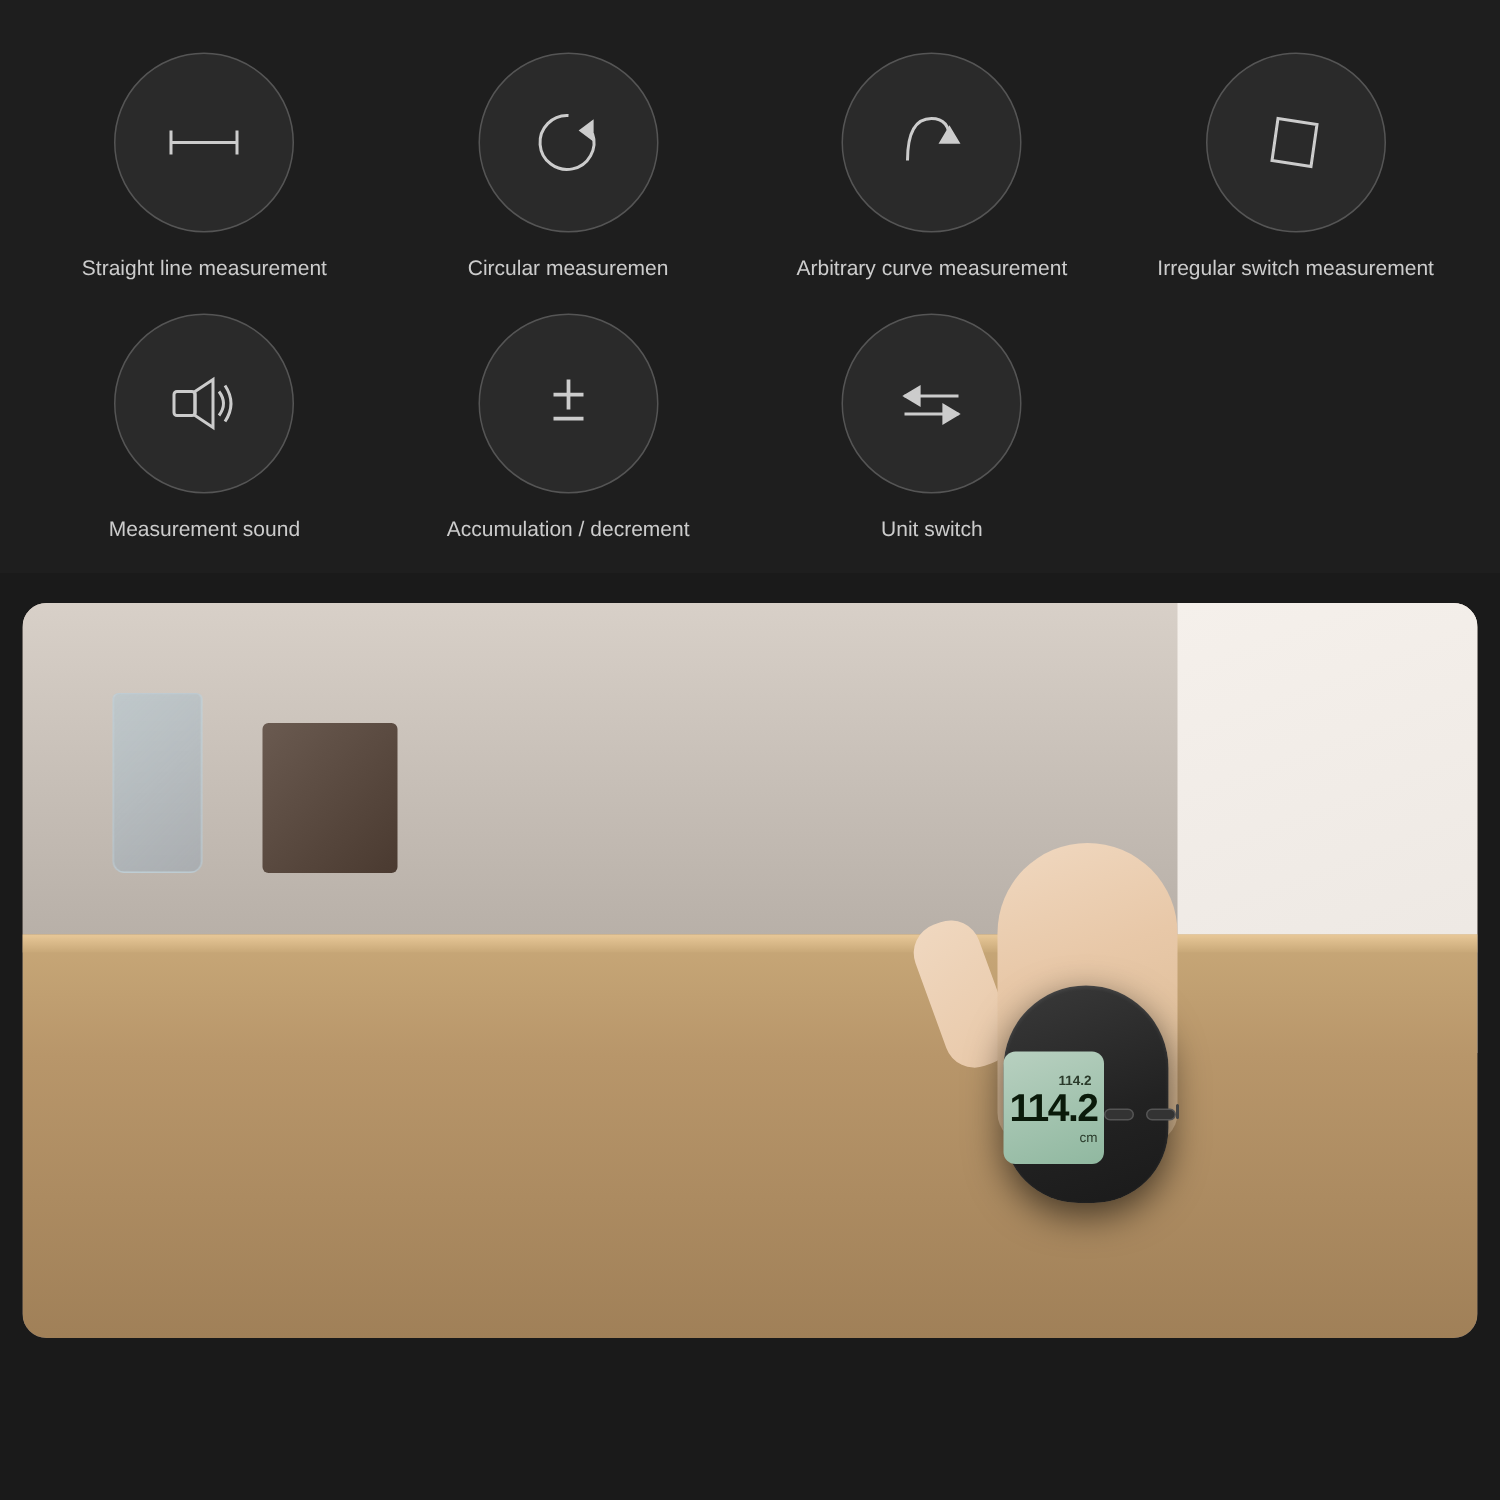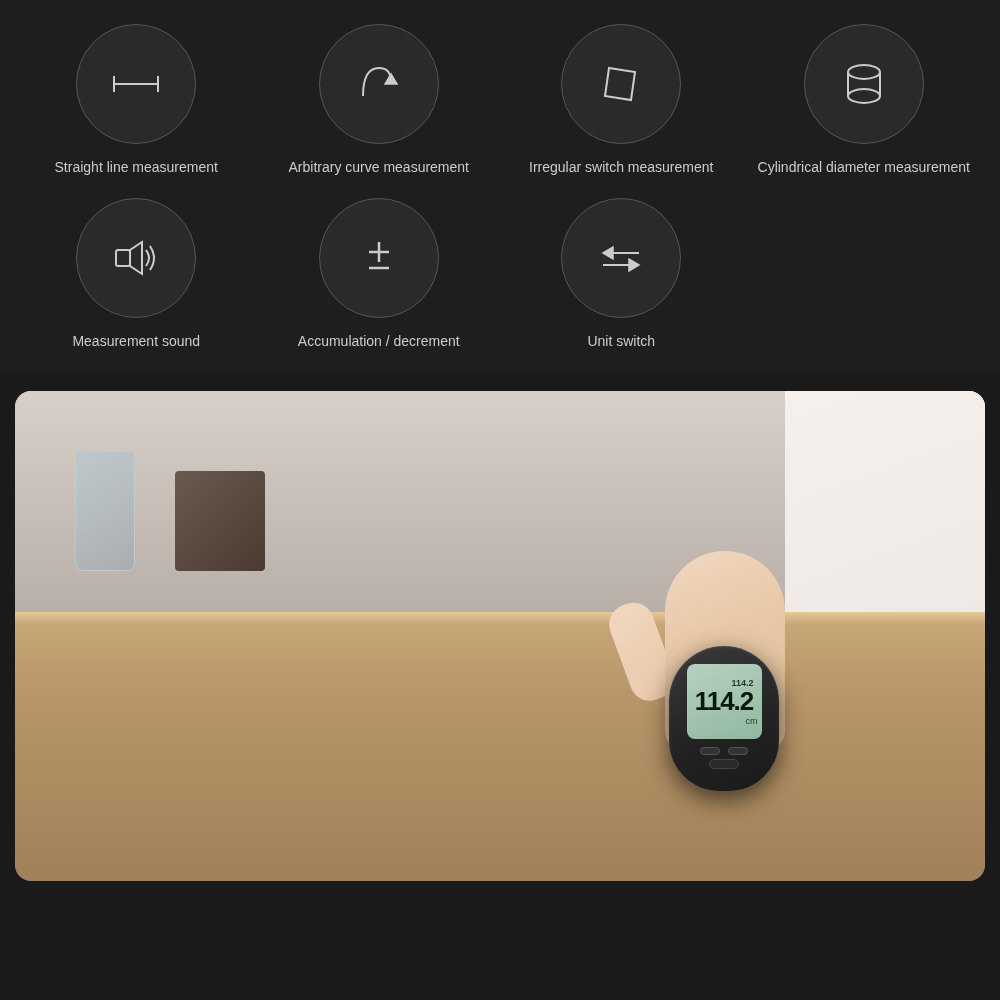--- a/index.html
+++ b/index.html
@@ -5,21 +5,21 @@
     * { margin: 0; padding: 0; box-sizing: border-box; }
     body {
       width: 1000px;
       height: 1000px;
       background: #1a1a1a;
       font-family: -apple-system, BlinkMacSystemFont, 'Segoe UI', sans-serif;
       overflow: hidden;
     }
     .top-section {
       background: #1e1e1e;
-      padding: 24px 20px 20px;
+      padding: 35px 20px 20px;
     }
     .features-grid {
       display: grid;
       grid-template-columns: repeat(4, 1fr);
       gap: 20px 10px;
       max-width: 960px;
       margin: 0 auto;
     }
     .feature-item {
       display: flex;
@@ -162,21 +162,21 @@
     .device {
       position: absolute;
       bottom: 20px;
       left: 50%;
       transform: translateX(-60%);
       width: 110px;
       height: 145px;
       background: linear-gradient(160deg, #3a3a3a 0%, #222 60%, #1a1a1a 100%);
       border-radius: 55px 55px 50px 50px;
       display: flex;
-      flex-direction: column;
+      flex-direction: row;
       align-items: center;
       padding-top: 18px;
       box-shadow: 0 8px 25px rgba(0,0,0,0.6), inset 0 1px 3px rgba(255,255,255,0.1);
     }
     .device-screen {
       width: 75px;
       height: 75px;
       background: linear-gradient(160deg, #b8d0c0 0%, #90b8a0 100%);
       border-radius: 8px;
       display: flex;
@@ -251,20 +251,31 @@
 
             <line x1="8" y1="30" x2="52" y2="30" stroke="#ccc" stroke-width="2"></line>
             <line x1="8" y1="22" x2="8" y2="38" stroke="#ccc" stroke-width="2"></line>
             <line x1="52" y1="22" x2="52" y2="38" stroke="#ccc" stroke-width="2"></line>
           </svg>
         </div>
         <div class="feature-label">Straight line
 measurement</div>
       </div>
 
+      <div class="feature-item">
+        <div class="feature-circle">
+          <svg viewBox="0 0 60 60">
+
+            <path d="M 30 12 A 18 18 0 1 0 46 24" stroke="#ccc" stroke-width="2" fill="none"></path>
+            <polygon points="46,16 46,28 38,22" fill="#ccc"></polygon>
+          </svg>
+        </div>
+        <div class="feature-label">Circular
+measuremen</div>
+      </div>
 
       <div class="feature-item">
         <div class="feature-circle">
           <svg viewBox="0 0 60 60">
 
             <path d="M 14 42 Q 14 14 30 14 Q 42 14 42 28" stroke="#ccc" stroke-width="2" fill="none"></path>
             <polygon points="42,20 48,30 36,30" fill="#ccc"></polygon>
           </svg>
         </div>
         <div class="feature-label">Arbitrary curve
@@ -275,34 +286,20 @@
         <div class="feature-circle">
           <svg viewBox="0 0 60 60">
 
             <polygon points="18,14 44,18 40,46 14,42" stroke="#ccc" stroke-width="2" fill="none"></polygon>
           </svg>
         </div>
         <div class="feature-label">Irregular switch
 measurement</div>
       </div>
 
-      <div class="feature-item">
-        <div class="feature-circle">
-          <svg viewBox="0 0 60 60">
-
-            <ellipse cx="30" cy="18" rx="16" ry="7" stroke="#ccc" stroke-width="2" fill="none"></ellipse>
-            <line x1="14" y1="18" x2="14" y2="42" stroke="#ccc" stroke-width="2"></line>
-            <line x1="46" y1="18" x2="46" y2="42" stroke="#ccc" stroke-width="2"></line>
-            <ellipse cx="30" cy="42" rx="16" ry="7" stroke="#ccc" stroke-width="2" fill="none"></ellipse>
-          </svg>
-        </div>
-        <div class="feature-label">Cylindrical
-diameter
-measurement</div>
-      </div>
 
       <div class="feature-item">
         <div class="feature-circle">
           <svg viewBox="0 0 60 60">
 
             <rect x="10" y="22" width="14" height="16" rx="2" stroke="#ccc" stroke-width="2" fill="none"></rect>
             <polygon points="24,22 36,14 36,46 24,38" stroke="#ccc" stroke-width="2" fill="none"></polygon>
             <path d="M 40 22 Q 46 30 40 38" stroke="#ccc" stroke-width="2" fill="none"></path>
             <path d="M 44 18 Q 52 30 44 42" stroke="#ccc" stroke-width="2" fill="none"></path>
           </svg>

